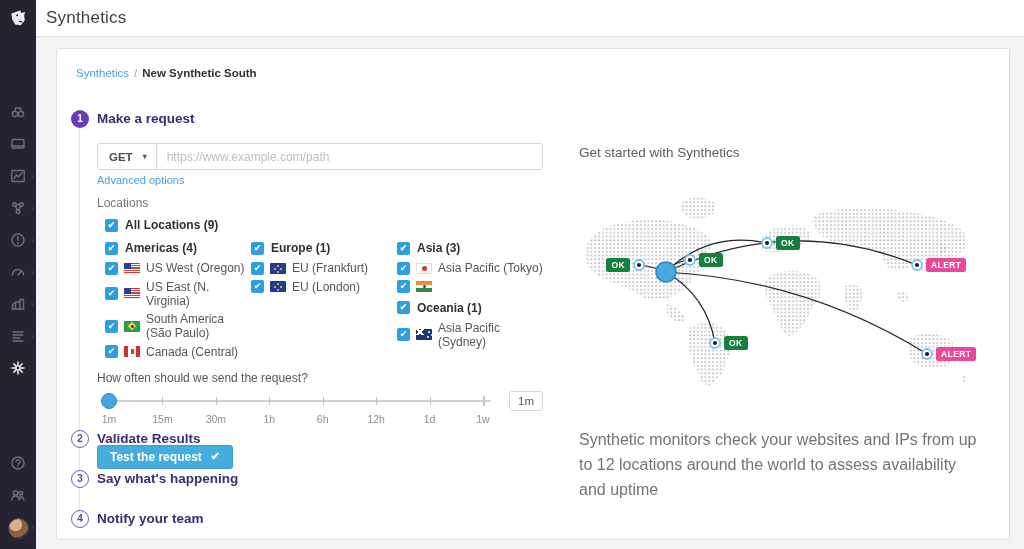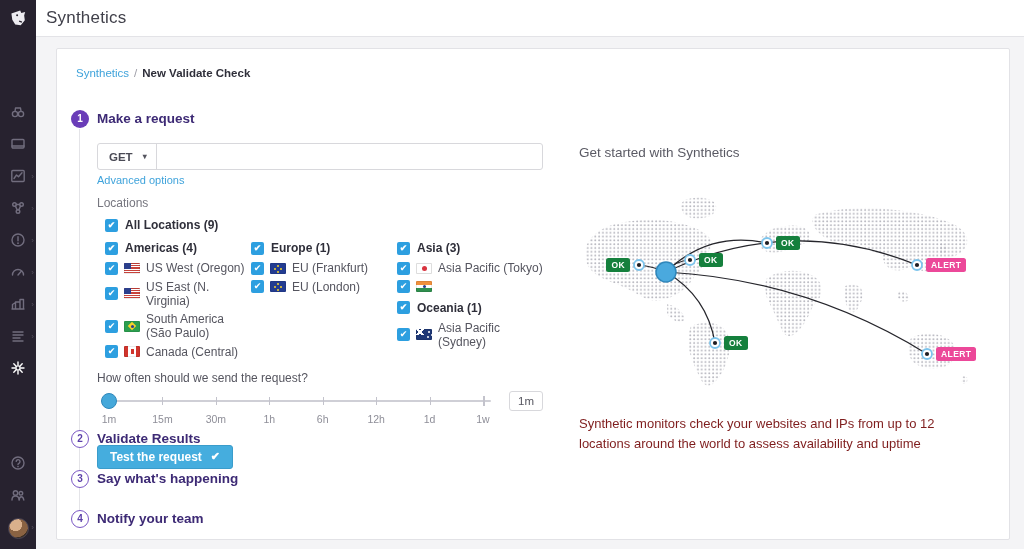--- a/index.html
+++ b/index.html
@@ -81,21 +81,21 @@
   .test-btn .btn-check{font-size:11px;}
 
   
   .promo{position:absolute;left:522px;top:96px;width:408px;}
   .promo-head{font-size:13.5px;color:#5a5a64;}
   .map-box{position:relative;width:400px;height:210px;margin-top:26px;}
   .map-box svg{position:absolute;left:0;top:0;}
   .map-badge{position:absolute;height:14px;line-height:14px;padding:0 5px;border-radius:2.5px;font-size:8.5px;font-weight:bold;color:#fff;letter-spacing:.4px;}
   .map-badge.ok{background:#15803d;}
   .map-badge.alert{background:#ec4899;}
-  .promo-caption{margin-top:18px;width:402px;font-size:13px;line-height:1.55;color:#7f1d1d;}
+  .promo-caption{margin-top:32px;width:402px;font-size:16px;line-height:1.55;color:#737373;}
 </style>
 </head>
 <body>
 
 <div class="viewport">
 
   <aside class="sidebar">
     <div class="logo">
       <svg width="22" height="22" viewBox="0 0 20 20">
         <path d="M4 6 L12 3.2 L13 5.4 L16.5 4.6 L15.6 7.8 L16.2 12 L12.5 16.5 L7.5 15.8 L4.8 11.5 Z" fill="#edecf1"></path>
@@ -190,34 +190,35 @@
   </aside>
 
   <header class="topbar">
     <h1>Synthetics</h1>
   </header>
 
   <main class="content">
     <div class="card">
 
       <div class="breadcrumb">
-        <a>Synthetics</a><span class="sep">/</span><span class="cur">New Validate Check</span>
+        <a>Synthetics</a><span class="sep">/</span><span class="cur">New Synthetic South</span>
       </div>
 
       <div class="rail"></div>
 
       <span class="step-dot filled" style="top:61px">1</span>
       <span class="step-title" style="top:62px">Make a request</span>
 
       <div class="form">
         <div class="req-row">
           <div class="method">
             <span>GET</span>
             <span class="arr">▾</span>
           </div>
+          <input class="url" type="text" placeholder="https://www.example.com/path" style="">
         </div>
         <a class="adv">Advanced options</a>
         <div class="loc-label">Locations</div>
         <div class="all-loc">
           <span class="cb">✔</span>
           <span>All Locations (9)</span>
         </div>
         <div class="loc-cols" id="loc-cols">
             <div class="loc-col">
               <div class="loc-group">

